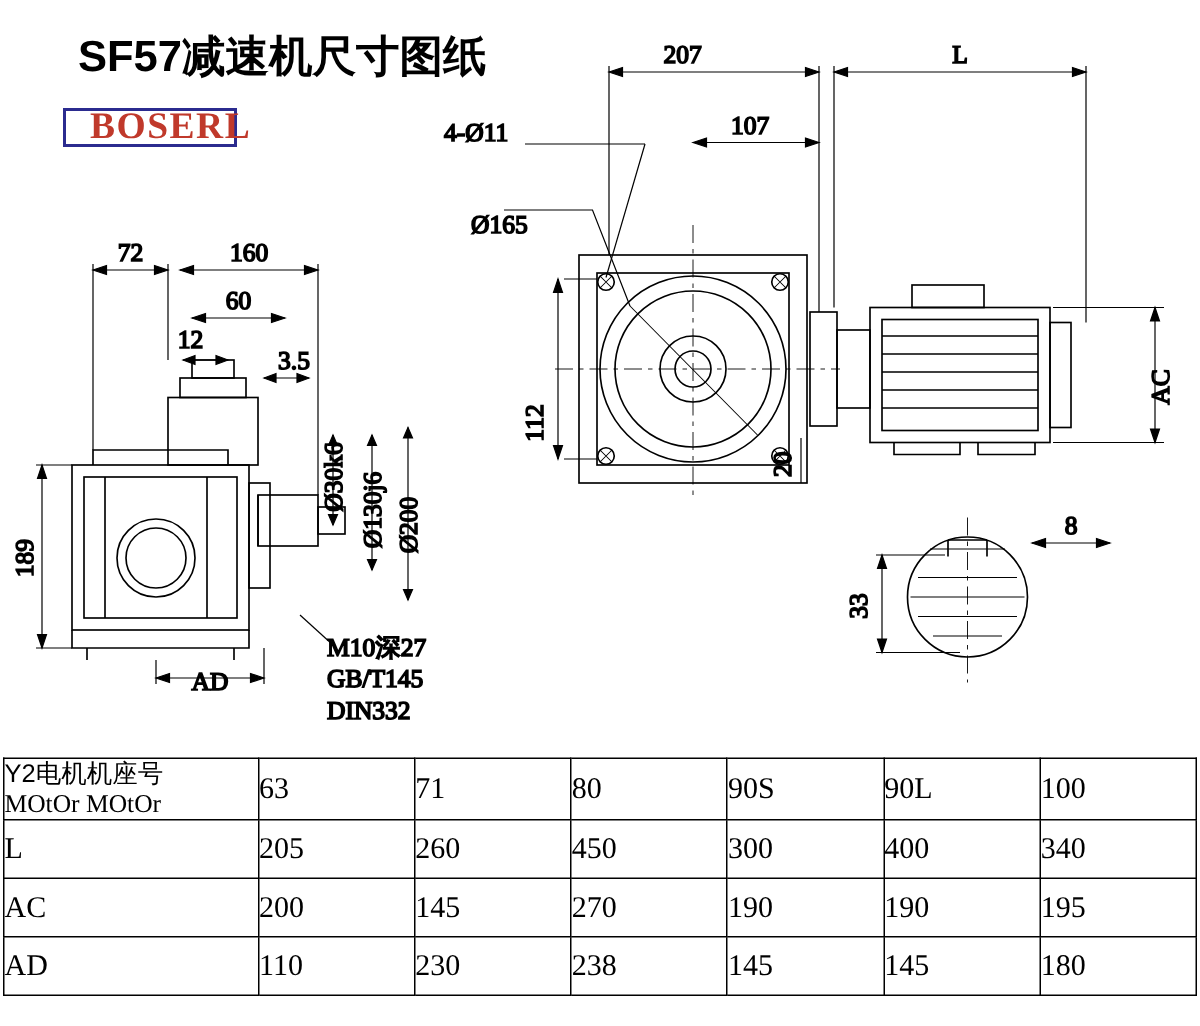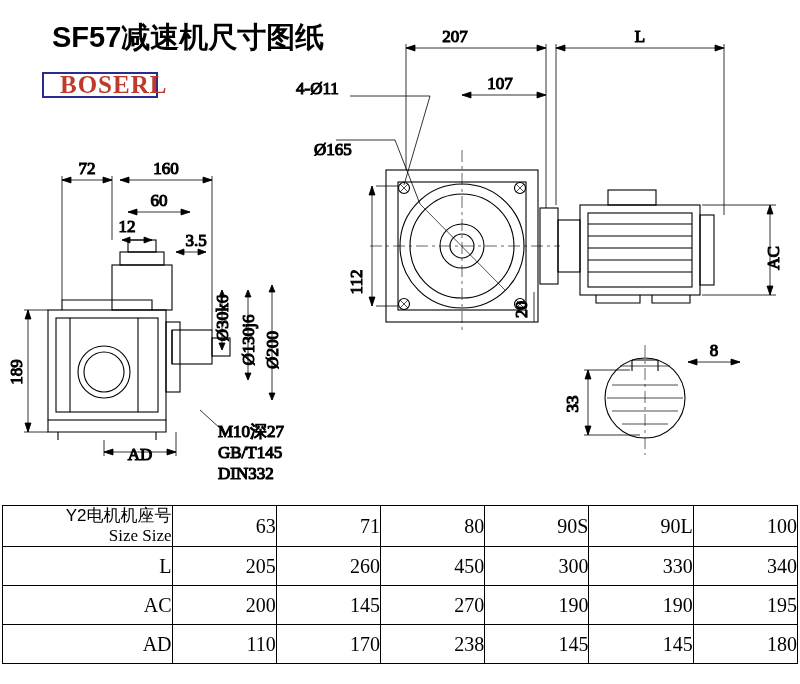--- a/index.html
+++ b/index.html
@@ -46,21 +46,21 @@
 
   
   .tbl{
     position:absolute;left:2px;top:505px;
     width:796px;
     border-collapse:collapse;
     font-family:"Liberation Serif", serif;
   }
   .tbl td{
     border:1px solid #000;
-    text-align:right;
+    text-align:left;
     font-size:20px;
     height:38px;
     padding:0;
   }
   .tbl td.head{
     width:170px;
     font-size:17px;
     line-height:20px;
   }
   .tbl td.lbl{
@@ -290,51 +290,51 @@
         <text x="578" y="404" text-anchor="middle" transform="rotate(-90 578,404)">33</text>
       </g>
     </g>
   </svg>
 
   <table class="tbl">
     <tbody>
       <tr>
         <td class="head">
           <div class="cn">Y2电机机座号</div>
-          <div>Size Size</div>
+          <div>MOtOr MOtOr</div>
         </td>
         <td class="v">63</td>
         <td class="v">71</td>
         <td class="v">80</td>
         <td class="v">90S</td>
         <td class="v">90L</td>
         <td class="v">100</td>
       </tr>
       <tr>
         <td class="lbl">L</td>
         <td class="v">205</td>
         <td class="v">260</td>
         <td class="v">450</td>
         <td class="v">300</td>
-        <td class="v">330</td>
+        <td class="v">400</td>
         <td class="v">340</td>
       </tr>
       <tr>
         <td class="lbl">AC</td>
         <td class="v">200</td>
         <td class="v">145</td>
         <td class="v">270</td>
         <td class="v">190</td>
         <td class="v">190</td>
         <td class="v">195</td>
       </tr>
       <tr>
         <td class="lbl">AD</td>
         <td class="v">110</td>
-        <td class="v">170</td>
+        <td class="v">230</td>
         <td class="v">238</td>
         <td class="v">145</td>
         <td class="v">145</td>
         <td class="v">180</td>
       </tr>
     </tbody>
   </table>
 
 </div>
 

